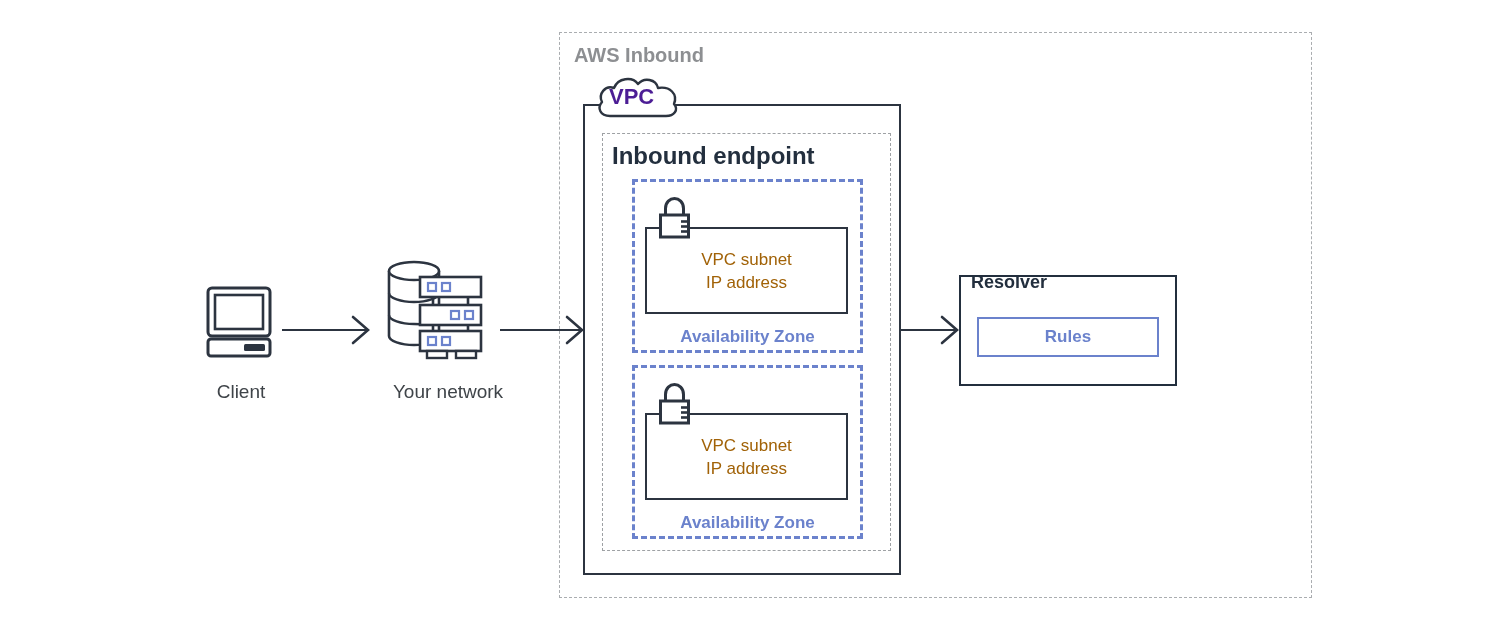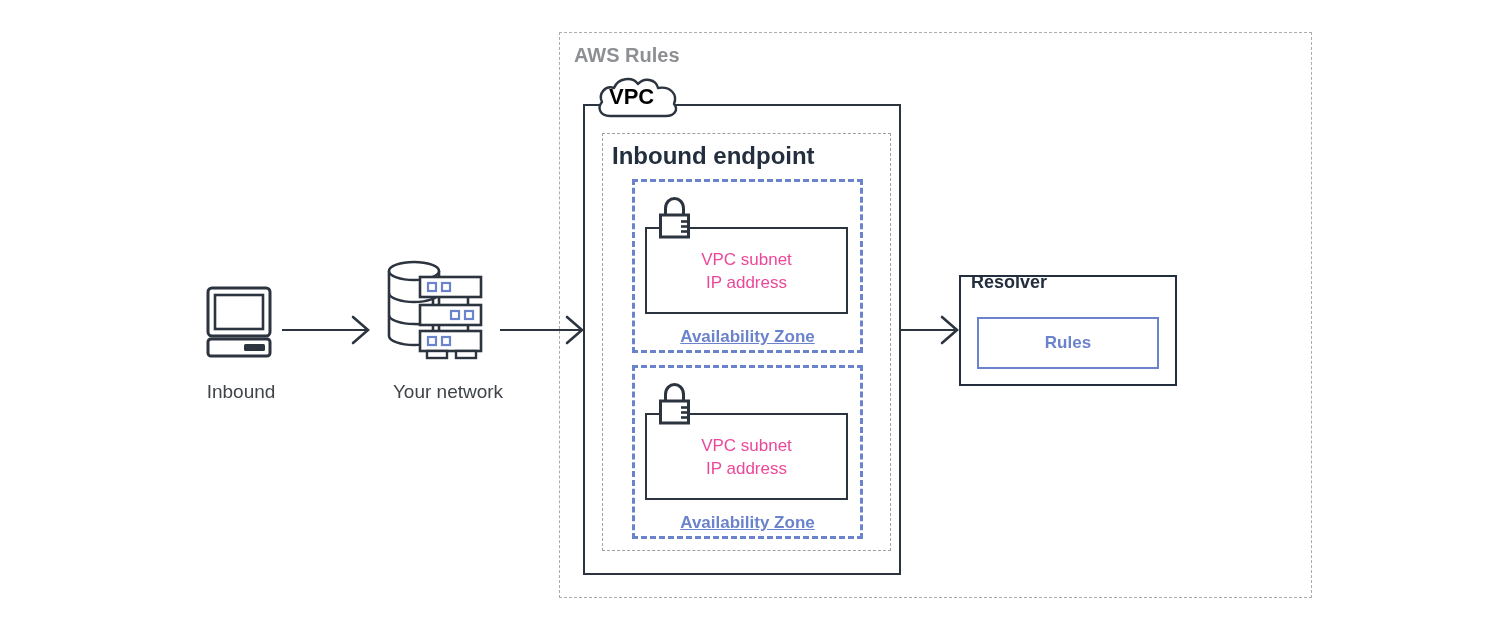--- a/index.html
+++ b/index.html
@@ -42,24 +42,23 @@
     white-space: nowrap;
     font-family: "Liberation Sans", sans-serif;
   }
   .lbl-az {
     color: #6b82cc;
     font-size: 17px;
     font-weight: 700;
     white-space: nowrap;
     text-align: center;
     font-family: "Liberation Sans", sans-serif;
-    text-decoration: underline;
   }
   .lbl-subnet {
-    color: #ec4899;
+    color: #a16207;
     font-size: 17px;
     font-weight: 400;
     line-height: 23px;
     text-align: center;
     white-space: pre-line;
     font-family: "Liberation Sans", sans-serif;
   }
   .lbl-rules {
     color: #6b82cc;
     font-size: 17px;
@@ -120,37 +119,37 @@
   }
 
   svg { display: block; overflow: visible; }
 </style>
 </head>
 <body>
 
 <div id="canvas">
 
   <div class="abs region-box" style="left:559px; top:32px; width:753px; height:566px;"></div>
-  <div class="abs lbl-region" style="left:574px; top:44px;">AWS Rules</div>
+  <div class="abs lbl-region" style="left:574px; top:44px;">AWS Inbound</div>
 
   <div class="abs vpc-box" style="left:583px; top:104px; width:318px; height:471px;"></div>
 
   <div class="abs" style="left:594px; top:72px; width:88px; height:50px;">
     <svg width="88" height="50" viewBox="0 0 88 50">
       <path d="M16 44
                C 6 44, 3 36, 8 30
                C 4 22, 11 13, 20 16
                C 24 6, 38 4, 44 12
                C 50 5, 62 7, 64 16
                C 76 14, 84 22, 80 32
                C 85 38, 80 44, 72 44
                Z" fill="#ffffff" stroke="#2c3440" stroke-width="2.4" stroke-linejoin="round"></path>
     </svg>
   </div>
-  <div class="abs" style="left:609px; top:84px; color:#000000; font-size:22px; font-weight:700; font-family:'Liberation Sans', sans-serif; white-space:nowrap;">VPC</div>
+  <div class="abs" style="left:609px; top:84px; color:#4c1d95; font-size:22px; font-weight:700; font-family:'Liberation Sans', sans-serif; white-space:nowrap;">VPC</div>
 
   <div class="abs endpoint-box" style="left:602px; top:133px; width:289px; height:418px;"></div>
   <div class="abs lbl-group" style="left:612px; top:142px;">Inbound endpoint</div>
 
   <div class="abs az-box" style="left:632px; top:179px; width:231px; height:174px;"></div>
 
   <div class="abs subnet-box" style="left:645px; top:227px; width:203px; height:87px;">
     <div class="lbl-subnet">VPC subnet
 IP address</div>
   </div>
@@ -182,33 +181,33 @@
       <line x1="25" y1="30.5" x2="31" y2="30.5" stroke="#2c3440" stroke-width="2.6"></line>
       <line x1="25" y1="35.5" x2="31" y2="35.5" stroke="#2c3440" stroke-width="2.6"></line>
     </svg>
   </div>
 
   <div class="abs lbl-az" style="left:632px; top:513px; width:231px;">Availability Zone</div>
 
   <div class="abs resolver-box" style="left:959px; top:275px; width:218px; height:111px;"></div>
   <div class="abs lbl-resolver" style="left:971px; top:272px;">Resolver</div>
 
-  <div class="abs rules-box" style="left:977px; top:317px; width:182px; height:52px;">
+  <div class="abs rules-box" style="left:977px; top:317px; width:182px; height:40px;">
     <div class="lbl-rules">Rules</div>
   </div>
 
   <div class="abs" style="left:205px; top:286px; width:72px; height:72px;">
     <svg width="72" height="72" viewBox="0 0 72 72">
       <rect x="3" y="2" width="62" height="48" rx="4" fill="#ffffff" stroke="#2c3440" stroke-width="3"></rect>
       <rect x="10" y="9" width="48" height="34" fill="#ffffff" stroke="#2c3440" stroke-width="2.6"></rect>
       <rect x="3" y="53" width="62" height="17" rx="3" fill="#ffffff" stroke="#2c3440" stroke-width="3"></rect>
       <rect x="39" y="58" width="21" height="7" rx="1.5" fill="#2c3440"></rect>
     </svg>
   </div>
-  <div class="abs lbl-node" style="left:181px; top:381px; width:120px;">Inbound</div>
+  <div class="abs lbl-node" style="left:181px; top:381px; width:120px;">Client</div>
 
   <div class="abs" style="left:383px; top:258px; width:120px; height:110px;">
     <svg width="120" height="110" viewBox="0 0 120 110">
 
       <path d="M6 13 L6 78 C6 83, 18 87, 31 87 C44 87, 56 83, 56 78 L56 13" fill="#ffffff" stroke="#2c3440" stroke-width="2.6"></path>
       <ellipse cx="31" cy="13" rx="25" ry="9" fill="#ffffff" stroke="#2c3440" stroke-width="2.6"></ellipse>
       <path d="M6 35 C6 40, 18 44, 31 44 C44 44, 56 40, 56 35" fill="none" stroke="#2c3440" stroke-width="2.4"></path>
       <path d="M6 57 C6 62, 18 66, 31 66 C44 66, 56 70, 56 57" fill="none" stroke="#2c3440" stroke-width="2.4"></path>
 
       <line x1="50" y1="38" x2="50" y2="50" stroke="#2c3440" stroke-width="2.6"></line>

